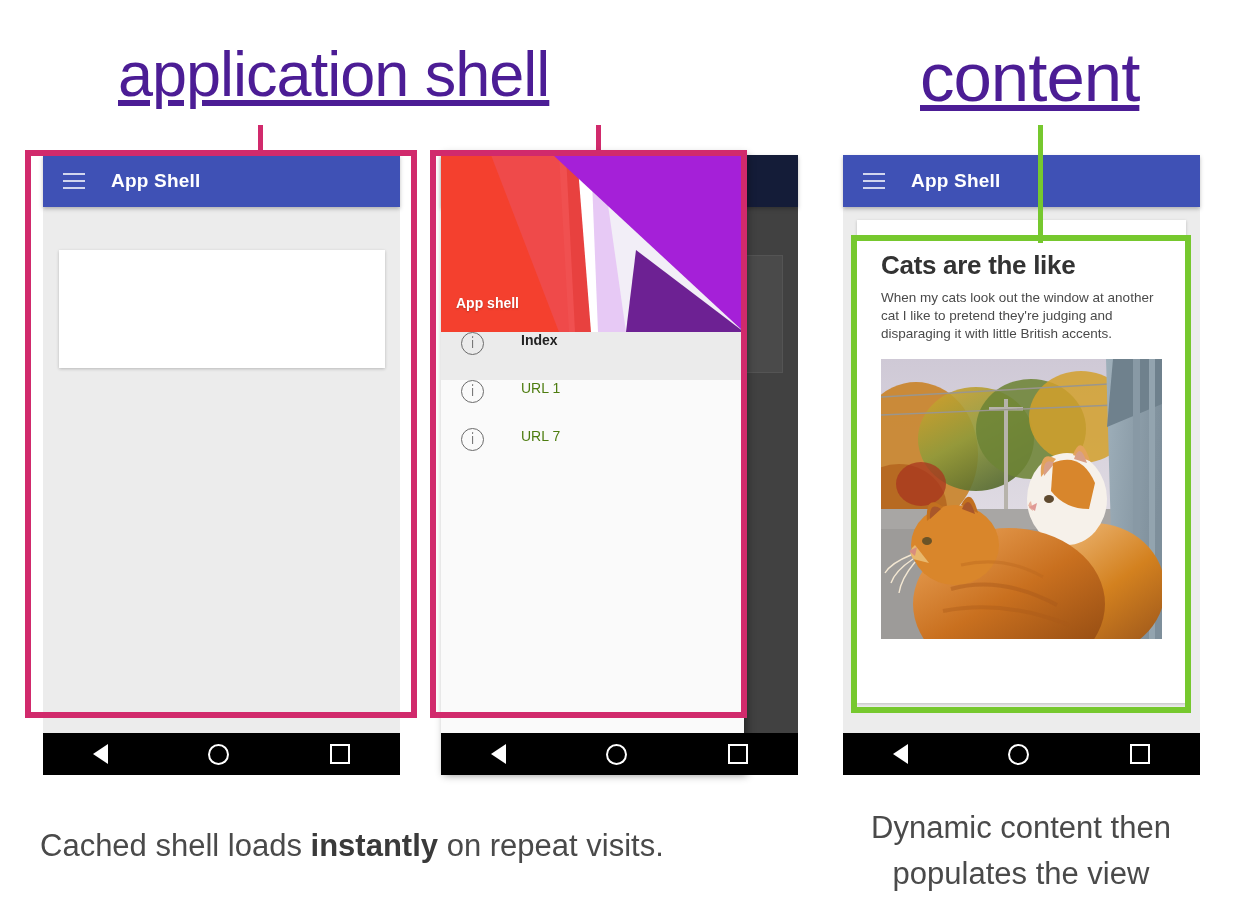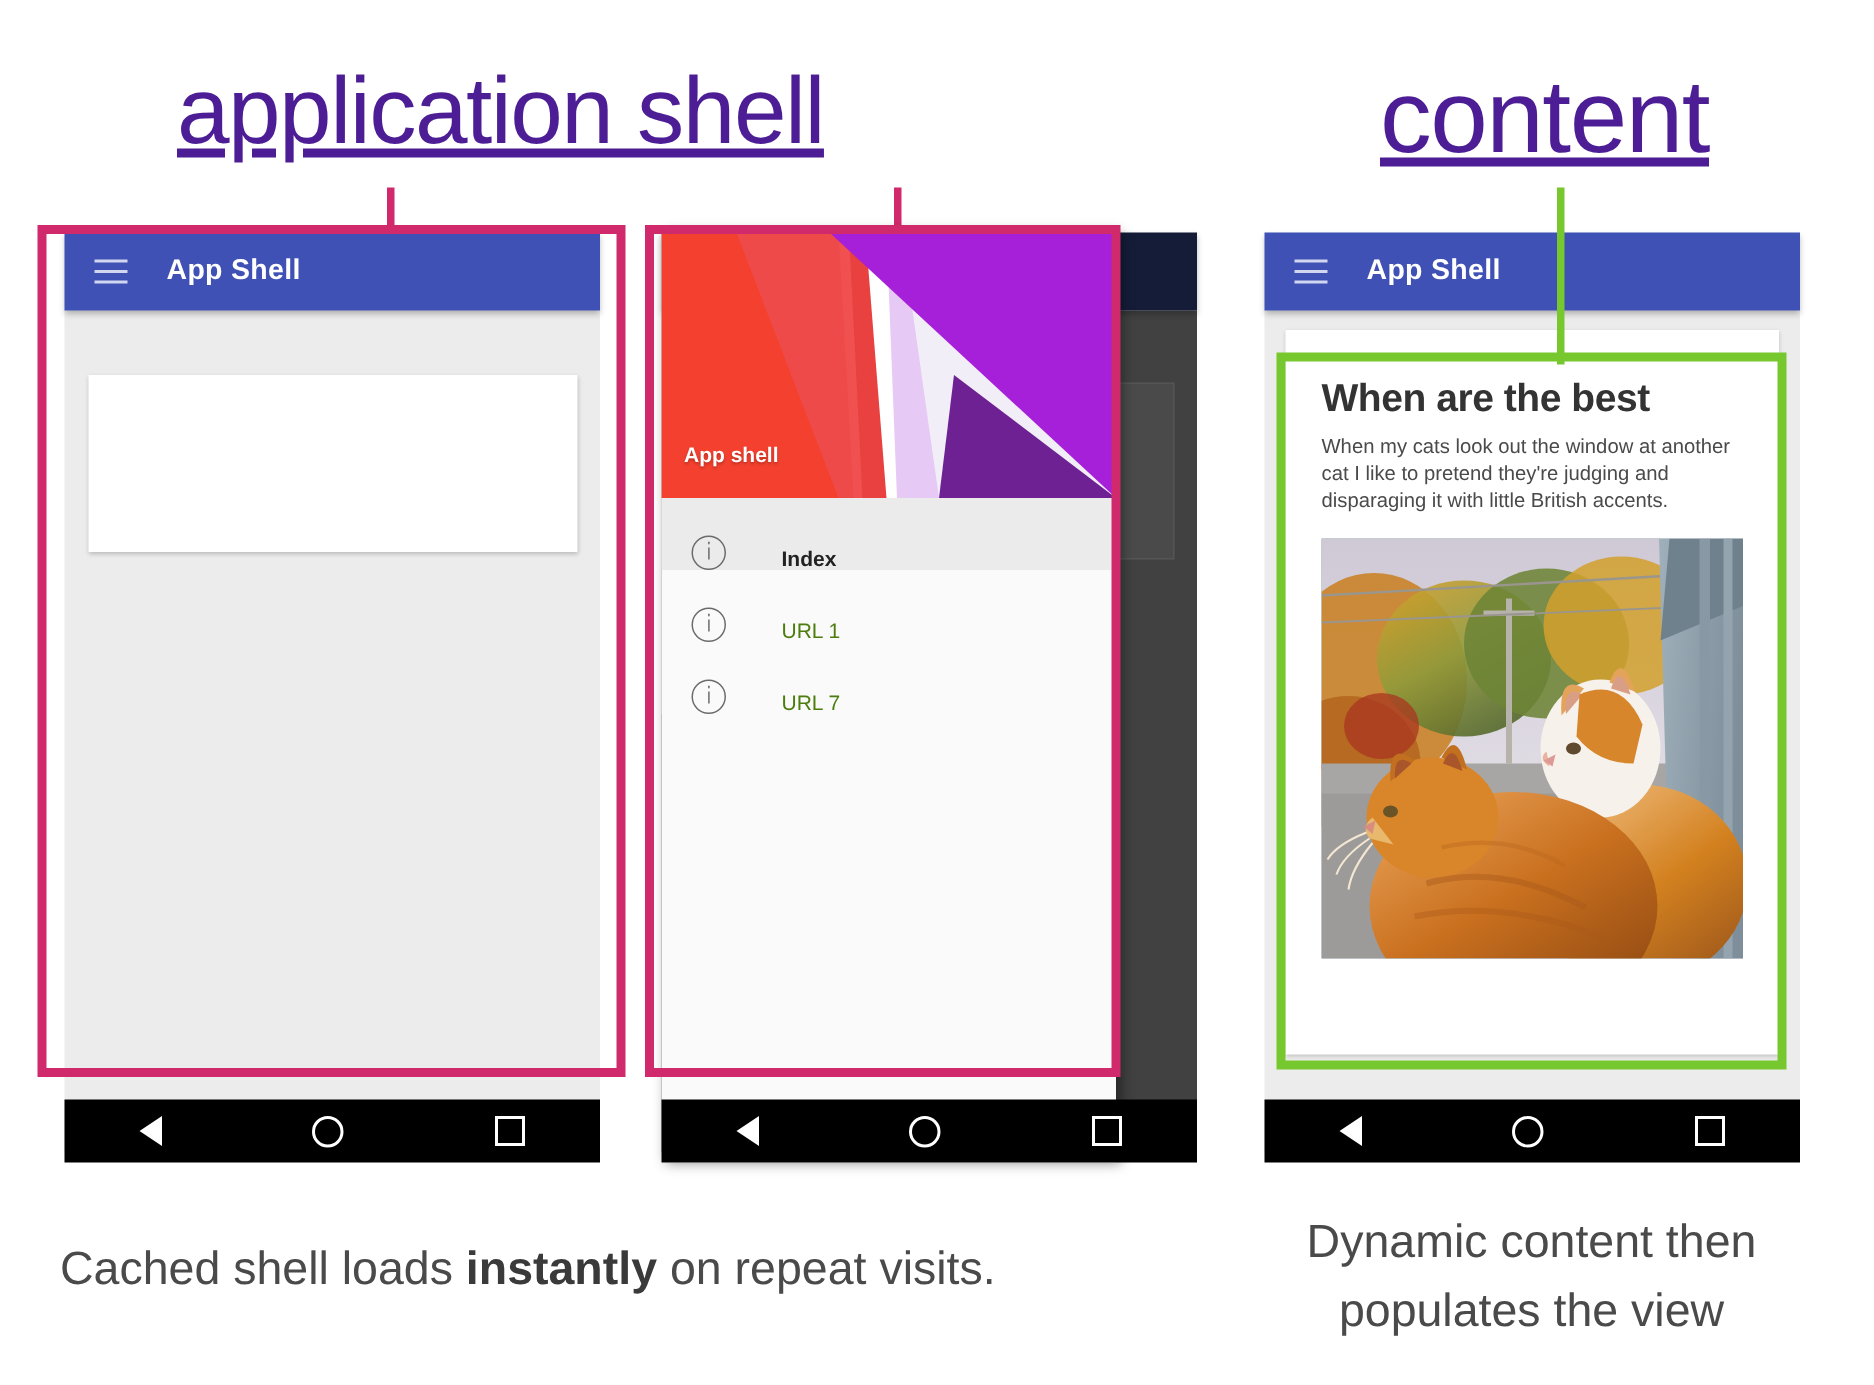--- a/index.html
+++ b/index.html
@@ -166,21 +166,21 @@
     bottom: 21px;
     color: #ffffff;
     font-size: 14px;
     font-weight: bold;
     z-index: 9;
     text-shadow: 0 1px 2px rgba(0,0,0,0.25);
   }
   .drawer-list { background: #fafafa; }
   .drawer-item {
     display: flex;
-    align-items: flex-end;
+    align-items: flex-start;
     height: 48px;
     padding-left: 20px;
     box-sizing: border-box;
   }
   .drawer-item.active { background: #ebebeb; }
   .info-icon {
     width: 21px;
     height: 21px;
     border-radius: 50%;
     border: 1.6px solid #6b6b6b;
@@ -396,21 +396,21 @@
     <div class="hamburger">
       <span></span>
         <span></span>
         <span></span>
     </div>
     <div class="appbar-title">App Shell</div>
   </div>
 
   <div class="content-body">
     <div class="article-card">
-      <div class="article-title">When are the best</div>
+      <div class="article-title">Cats are the like</div>
       <div class="article-text">When my cats look out the window at another cat I like to pretend they're judging and disparaging it with little British accents.</div>
 
       <div class="cat-photo">
         <svg width="281" height="280" viewBox="0 0 281 280" preserveAspectRatio="none">
           <defs>
             <linearGradient id="skyG" x1="0" y1="0" x2="0" y2="1">
               <stop offset="0%" stop-color="#cfc9d6"></stop>
               <stop offset="100%" stop-color="#e3dfe6"></stop>
             </linearGradient>
             <linearGradient id="furA" x1="0.15" y1="0" x2="0.9" y2="1">

